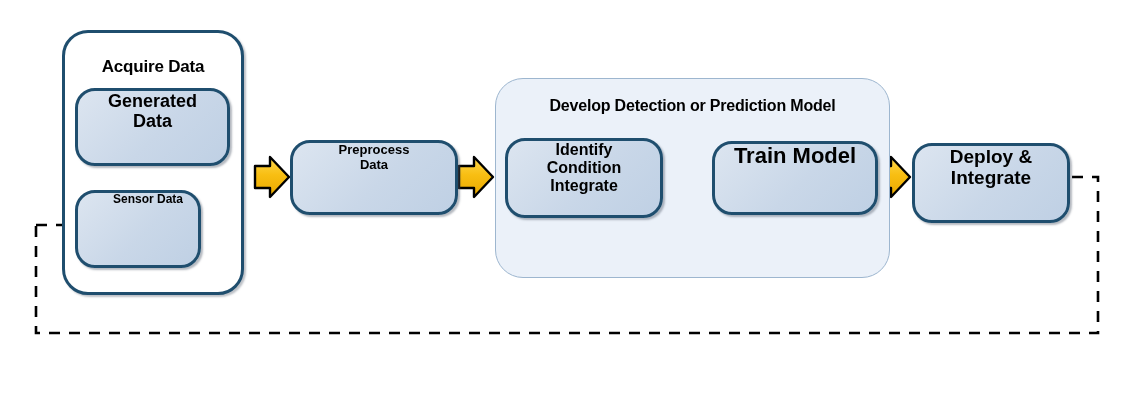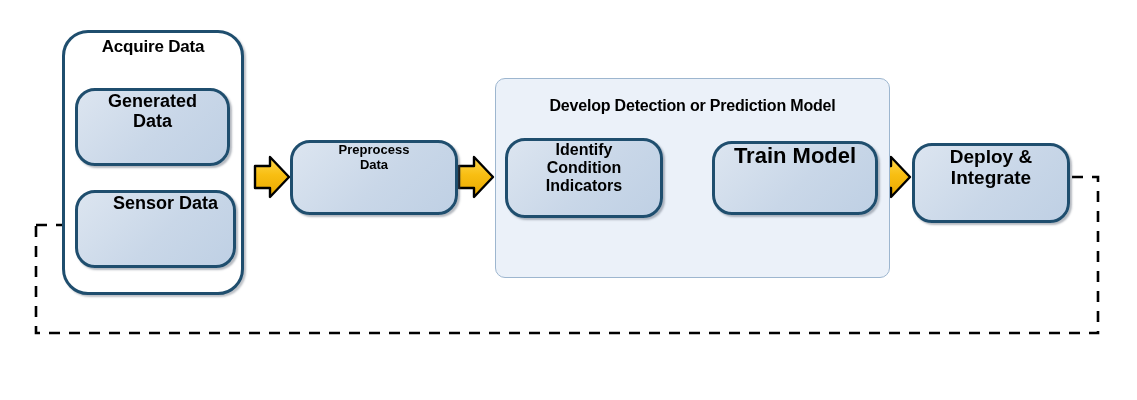--- a/index.html
+++ b/index.html
@@ -54,21 +54,21 @@
     box-sizing: border-box;
   }
   .group-acquire {
     border: 3px solid #1F4E6E;
     border-radius: 26px;
     background: #ffffff;
     box-shadow: 2px 2px 2px rgba(90,100,115,0.4);
   }
   .group-develop {
     border: 1.5px solid #9DB6CF;
-    border-radius: 10px;
+    border-radius: 28px;
     background: #EBF1F9;
   }
   .group-title {
     position: absolute;
     left: 0;
     right: 0;
     text-align: center;
     font-weight: bold;
     color: #000000;
     letter-spacing: -0.2px;
@@ -122,45 +122,45 @@
     <g>
       <path d="M672,166 L687,166 L687,157 L706,177 L687,197 L687,188 L672,188 z" fill="url(#arrowGrad)" stroke="#000000" stroke-width="2.4" stroke-linejoin="round"></path>
     </g>
 
     <g>
       <path d="M876,166 L891,166 L891,157 L910,177 L891,197 L891,188 L876,188 z" fill="url(#arrowGrad)" stroke="#000000" stroke-width="2.4" stroke-linejoin="round"></path>
     </g>
   </svg>
 
   <div class="group group-acquire" style="left:62px; top:30px; width:182px; height:265px;">
-    <div class="group-title" style="top:4px; font-size:17px;">Acquire Data</div>
+    <div class="group-title" style="top:24px; font-size:17px;">Acquire Data</div>
   </div>
 
   <div class="node" style="left:75px; top:88px; width:155px; height:78px; font-size:18px;">
     <span class="node-label">Generated
 Data</span>
   </div>
 
-  <div class="node" style="left:75px; top:190px; width:161px; height:78px; font-size:18px;padding-left:20px;">
+  <div class="node" style="left:75px; top:190px; width:126px; height:78px; font-size:12px;padding-left:20px;">
     <span class="node-label">Sensor Data</span>
   </div>
 
   <div class="node" style="left:290px; top:140px; width:168px; height:75px; font-size:13px;">
     <span class="node-label">Preprocess
 Data</span>
   </div>
 
   <div class="group group-develop" style="left:495px; top:78px; width:395px; height:200px;">
     <div class="group-title" style="top:18px; font-size:16px;">Develop Detection or Prediction Model</div>
   </div>
 
   <div class="node" style="left:505px; top:138px; width:158px; height:80px; font-size:16px;">
     <span class="node-label">Identify
 Condition
-Indicators</span>
+Integrate</span>
   </div>
 
   <div class="node" style="left:712px; top:141px; width:166px; height:74px; font-size:22px;">
     <span class="node-label">Train Model</span>
   </div>
 
   <div class="node" style="left:912px; top:143px; width:158px; height:80px; font-size:19px;">
     <span class="node-label">Deploy &amp;
 Integrate</span>
   </div>

